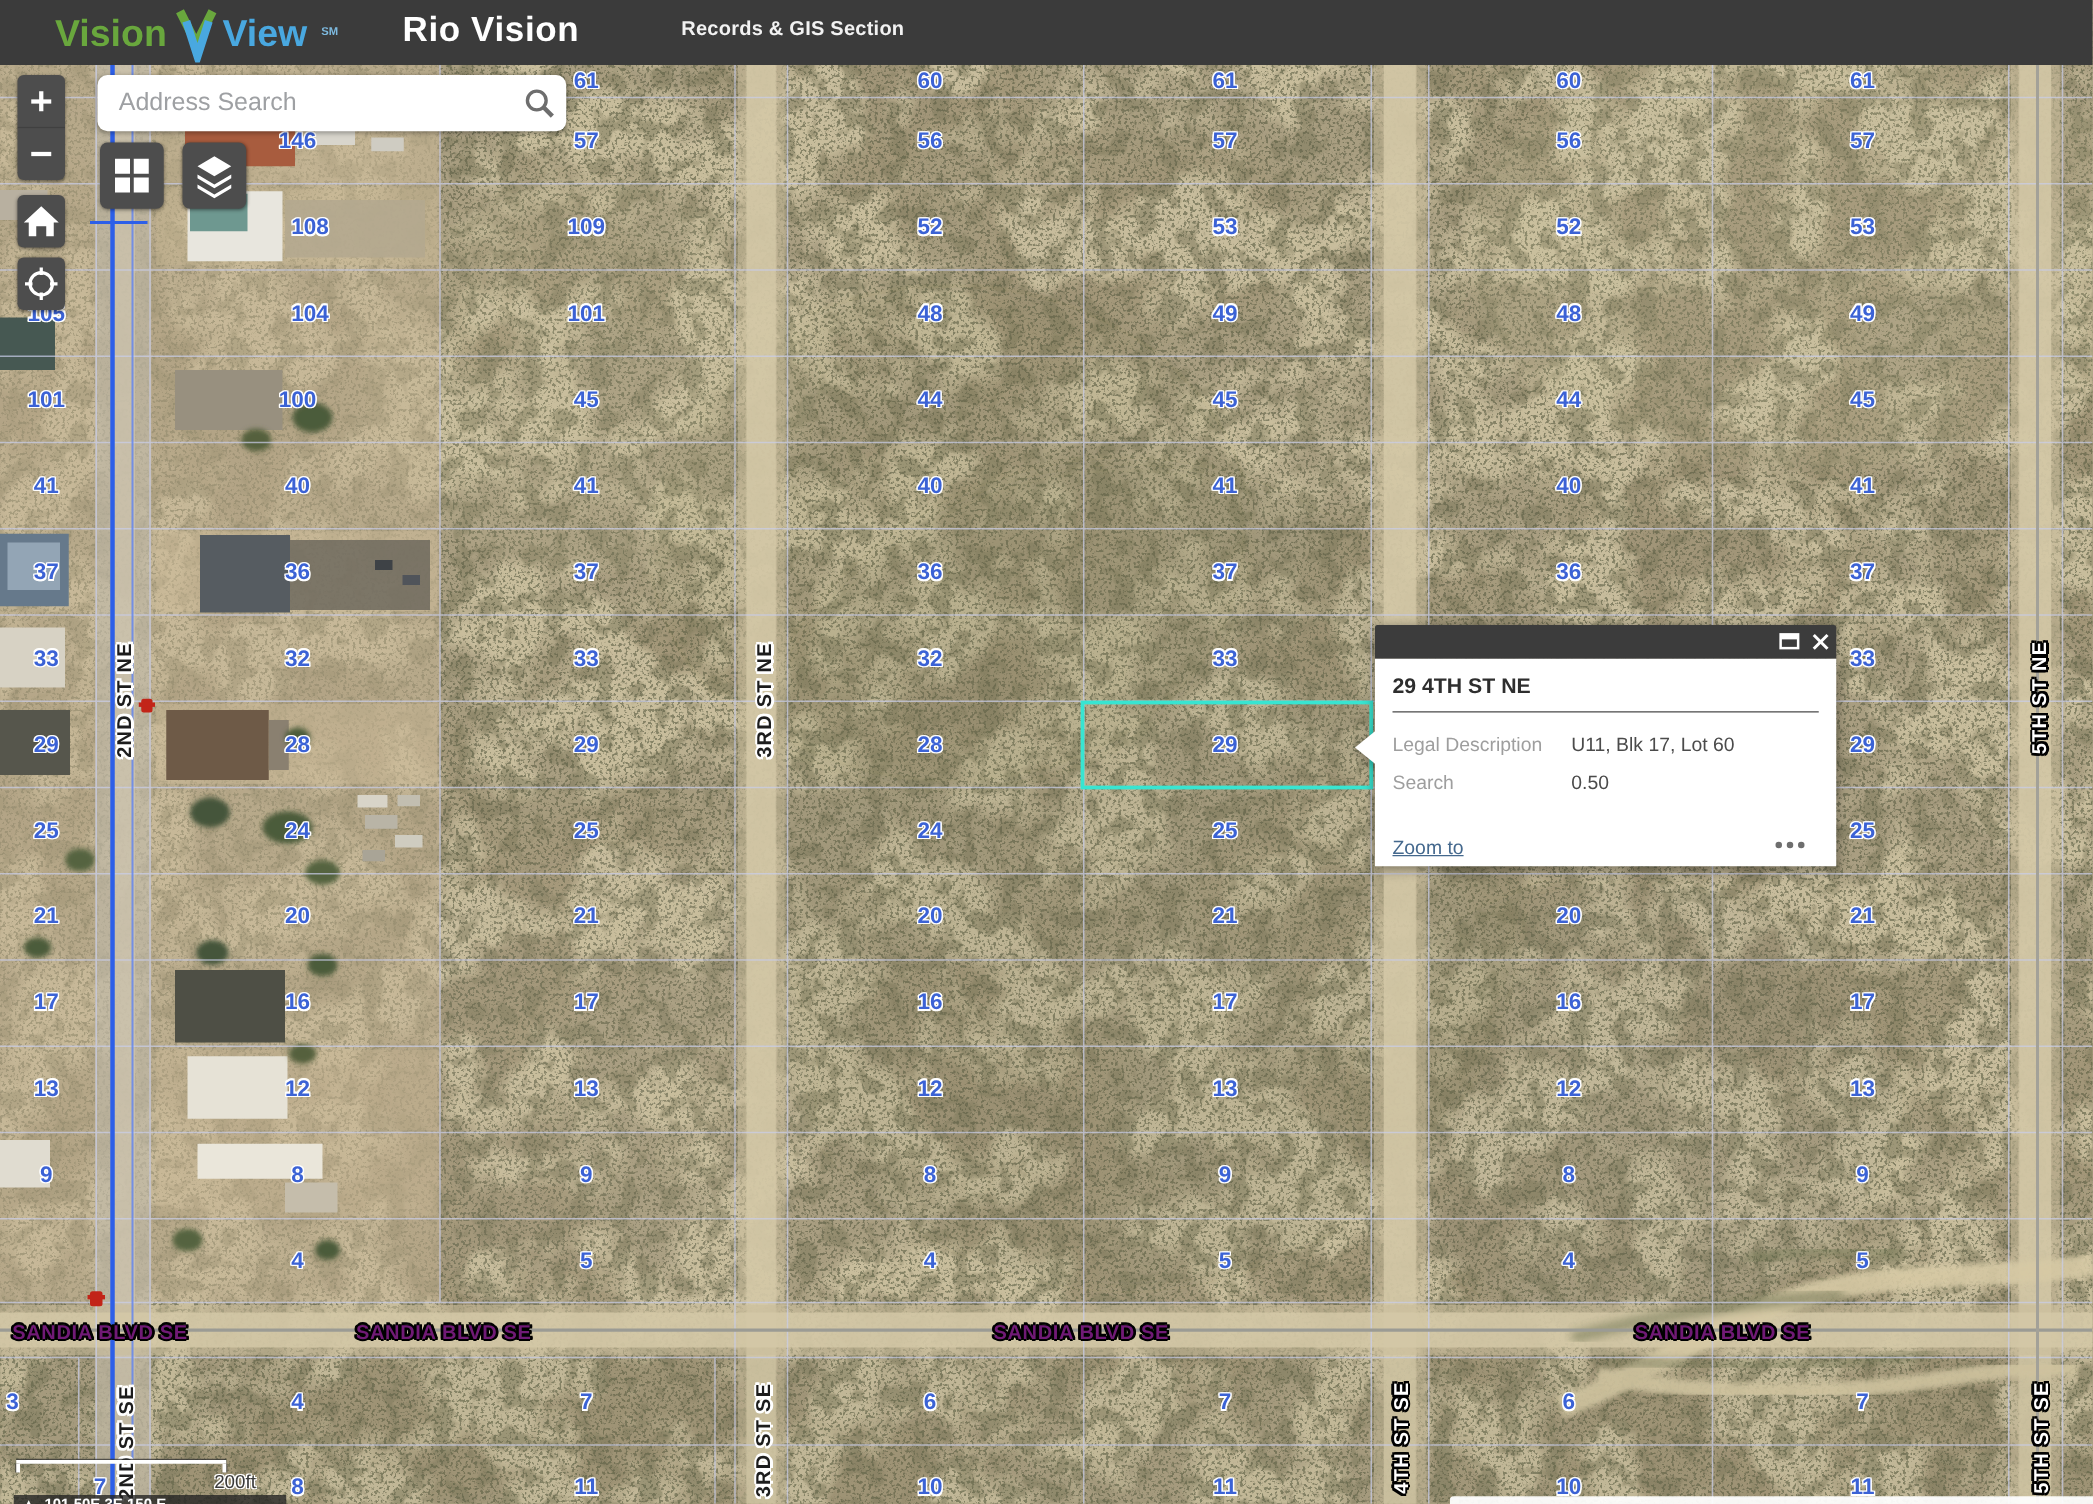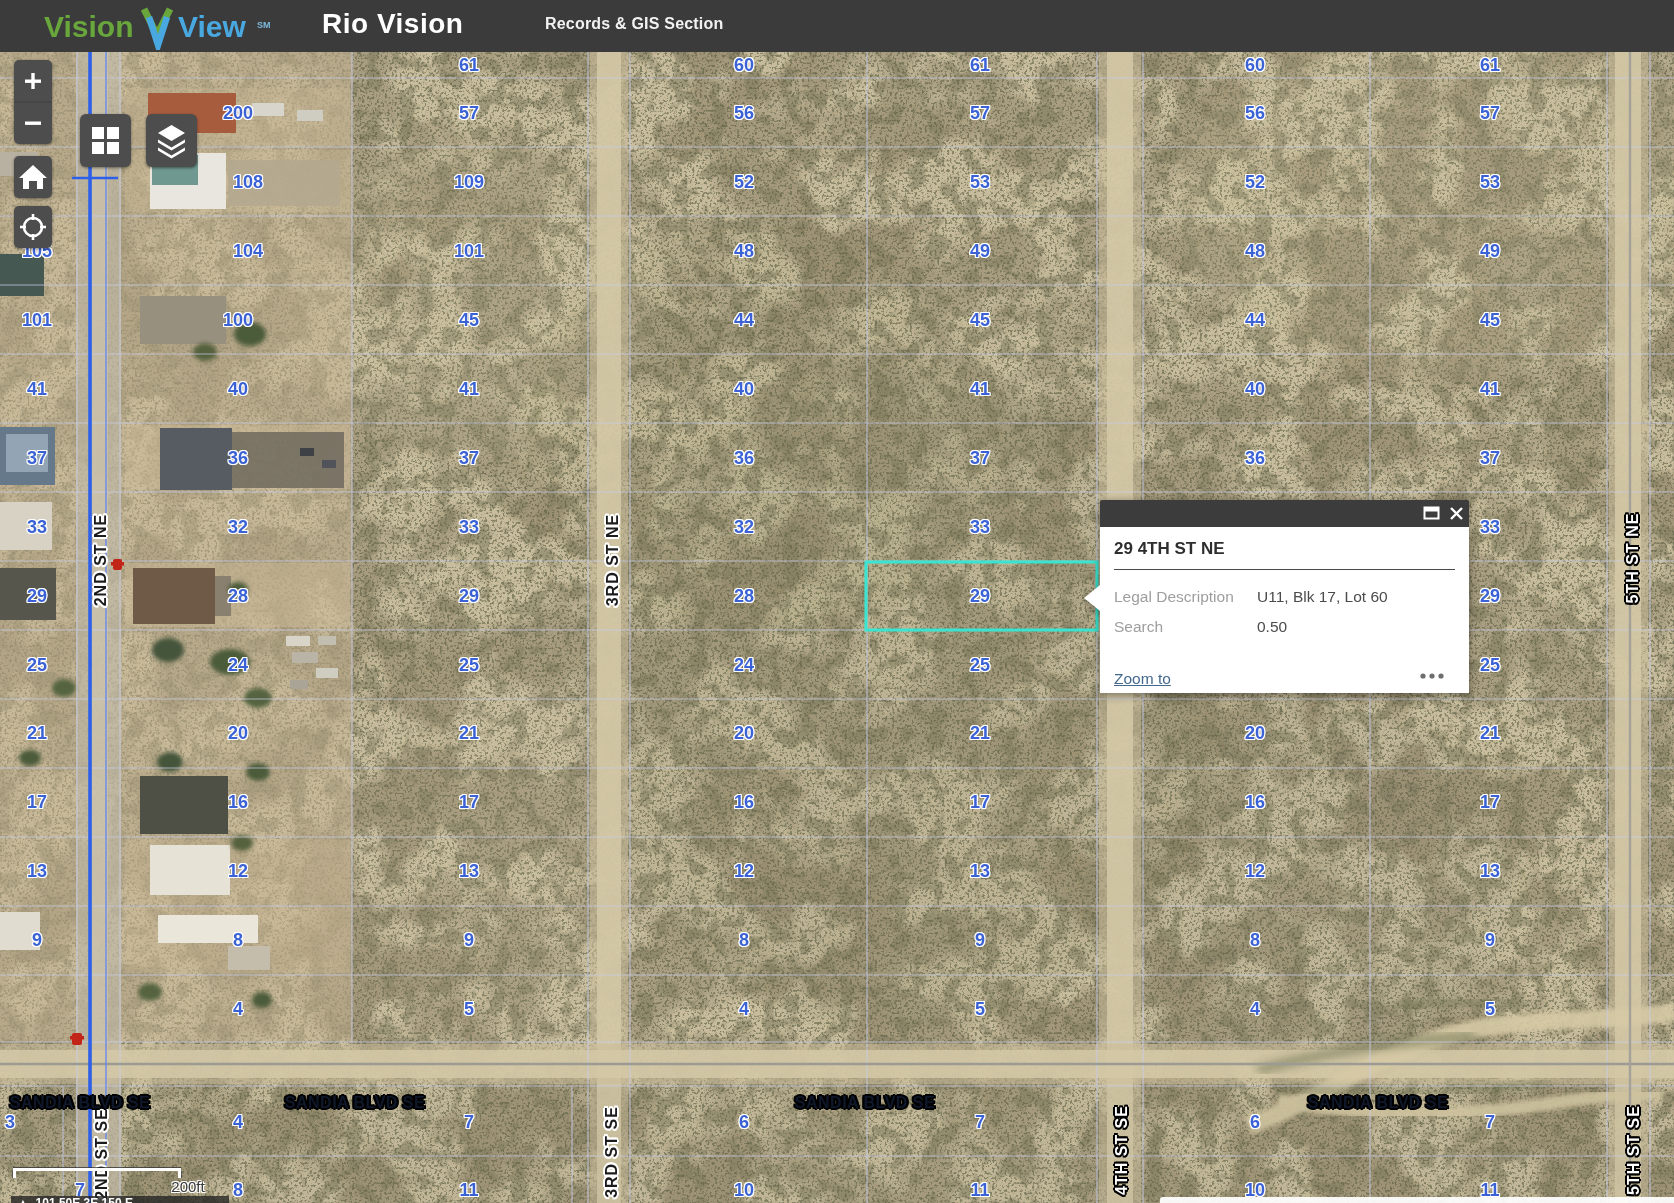--- a/index.html
+++ b/index.html
@@ -9,22 +9,22 @@
 
 .n{position:absolute;transform:translate(-50%,-50%);font:bold 18px "Liberation Sans",sans-serif;color:#3b62d5;white-space:nowrap;
  text-shadow:-1px -1px 0 #fff,1px -1px 0 #fff,-1px 1px 0 #fff,1px 1px 0 #fff,0 -1px 0 #fff,0 1px 0 #fff,-1px 0 0 #fff,1px 0 0 #fff;}
 
 .sv{position:absolute;transform:translate(-50%,-50%) rotate(-90deg);font:bold 16px "Liberation Sans",sans-serif;color:#1c1c1c;letter-spacing:1px;white-space:nowrap;
  text-shadow:-2px -1px 0 #fff,2px -1px 0 #fff,-2px 1px 0 #fff,2px 1px 0 #fff,0 -2px 0 #fff,0 2px 0 #fff,-2px 0 0 #fff,2px 0 0 #fff;}
 
 .svw{position:absolute;transform:translate(-50%,-50%) rotate(-90deg);font:bold 16px "Liberation Sans",sans-serif;color:#fff;letter-spacing:1px;white-space:nowrap;
  text-shadow:-2px -1px 0 #000,2px -1px 0 #000,-2px 1px 0 #000,2px 1px 0 #000,0 -2px 0 #000,0 2px 0 #000,-2px 0 0 #000,2px 0 0 #000;}
 
-.sh{position:absolute;transform:translate(-50%,-50%);font:bold 16px "Liberation Sans",sans-serif;color:#0f172a;letter-spacing:.5px;white-space:nowrap;
- text-shadow:-2px -1px 0 #000,2px -1px 0 #000,-2px 1px 0 #000,2px 1px 0 #000,0 -2px 0 #000,0 2px 0 #000,-2px 0 0 #000,2px 0 0 #000;margin-top:36px;}
+.sh{position:absolute;transform:translate(-50%,-50%);font:bold 16px "Liberation Sans",sans-serif;color:#701a75;letter-spacing:.5px;white-space:nowrap;
+ text-shadow:-2px -1px 0 #000,2px -1px 0 #000,-2px 1px 0 #000,2px 1px 0 #000,0 -2px 0 #000,0 2px 0 #000,-2px 0 0 #000,2px 0 0 #000;}
 
 #hdr{position:absolute;left:0;top:0;width:1674px;height:52px;background:#3b3b3b;z-index:50;}
 #hdr .rr{position:absolute;left:322px;top:8px;font:bold 28px "Liberation Sans",sans-serif;color:#fff;letter-spacing:.5px;}
 #hdr .rec{position:absolute;left:545px;top:15px;font:bold 16px "Liberation Sans",sans-serif;color:#f2f2f2;letter-spacing:.2px;}
 
 .btn{position:absolute;background:#4d4d4d;border-radius:5px;box-shadow:0 1px 3px rgba(0,0,0,.45);z-index:30;}
 #search{position:absolute;left:78px;top:60px;width:375px;height:45px;background:#fff;border-radius:8px;box-shadow:0 1px 4px rgba(0,0,0,.35);z-index:30;}
 #search .ph{position:absolute;left:17px;top:11px;font:20px "Liberation Sans",sans-serif;color:#9ea0a3;}
 
 #popup{position:absolute;left:1100px;top:500px;width:369px;height:193px;z-index:40;filter:drop-shadow(0 2px 5px rgba(0,0,0,.45));}
@@ -238,21 +238,21 @@
 
     <rect x="866" y="562" width="231" height="68" fill="none" stroke="#38e5d1" stroke-width="3"></rect>
   </svg>
   </div>
   <div id="labels">
     <b class="n" style="left:469px;top:65px">61</b>
       <b class="n" style="left:744px;top:65px">60</b>
       <b class="n" style="left:980px;top:65px">61</b>
       <b class="n" style="left:1255px;top:65px">60</b>
       <b class="n" style="left:1490px;top:65px">61</b>
-    <b class="n" style="left:238px;top:113px">200</b>
+    <b class="n" style="left:238px;top:113px">146</b>
       <b class="n" style="left:469px;top:113px">57</b>
       <b class="n" style="left:744px;top:113px">56</b>
       <b class="n" style="left:980px;top:113px">57</b>
       <b class="n" style="left:1255px;top:113px">56</b>
       <b class="n" style="left:1490px;top:113px">57</b>
     <b class="n" style="left:248px;top:182px">108</b>
       <b class="n" style="left:469px;top:182px">109</b>
       <b class="n" style="left:744px;top:182px">52</b>
       <b class="n" style="left:980px;top:182px">53</b>
       <b class="n" style="left:1255px;top:182px">52</b>
@@ -357,20 +357,27 @@
     <div class="sv" style="left:102px;top:1154px">2ND ST SE</div>
     <div class="sv" style="left:612px;top:1152px">3RD ST SE</div>
     <div class="svw" style="left:1122px;top:1150px">4TH ST SE</div>
     <div class="svw" style="left:1634px;top:1150px">5TH ST SE</div>
     <div class="sh" style="left:80px;top:1067px">SANDIA BLVD SE</div>
     <div class="sh" style="left:355px;top:1067px">SANDIA BLVD SE</div>
     <div class="sh" style="left:865px;top:1067px">SANDIA BLVD SE</div>
     <div class="sh" style="left:1378px;top:1067px">SANDIA BLVD SE</div>
   </div>
 
+  <div id="search">
+      <div class="ph">Address Search</div>
+    <svg style="position:absolute;left:340px;top:9px" width="27" height="27" viewBox="0 0 26 26">
+      <circle cx="11" cy="11" r="7.2" fill="none" stroke="#6e6e6e" stroke-width="2.6"></circle>
+      <line x1="16.2" y1="16.2" x2="23" y2="23" stroke="#6e6e6e" stroke-width="3.4"></line>
+    </svg>
+  </div>
   <div class="btn" id="zoomctl" style="left:14px;top:60px;width:38px;height:84px;">
     <svg width="38" height="84" viewBox="0 0 38 84">
       <rect x="11" y="19.5" width="16" height="3.4" fill="#fff"></rect>
       <rect x="17.3" y="13" width="3.4" height="16" fill="#fff"></rect>
       <rect x="0" y="41.5" width="38" height="1" fill="#404040"></rect>
       <rect x="11" y="61.5" width="16" height="3.4" fill="#fff"></rect>
     </svg>
   </div>
   <div class="btn" id="homeb" style="left:14px;top:156px;width:38px;height:42px;">
     <svg width="38" height="42" viewBox="0 0 38 42">

